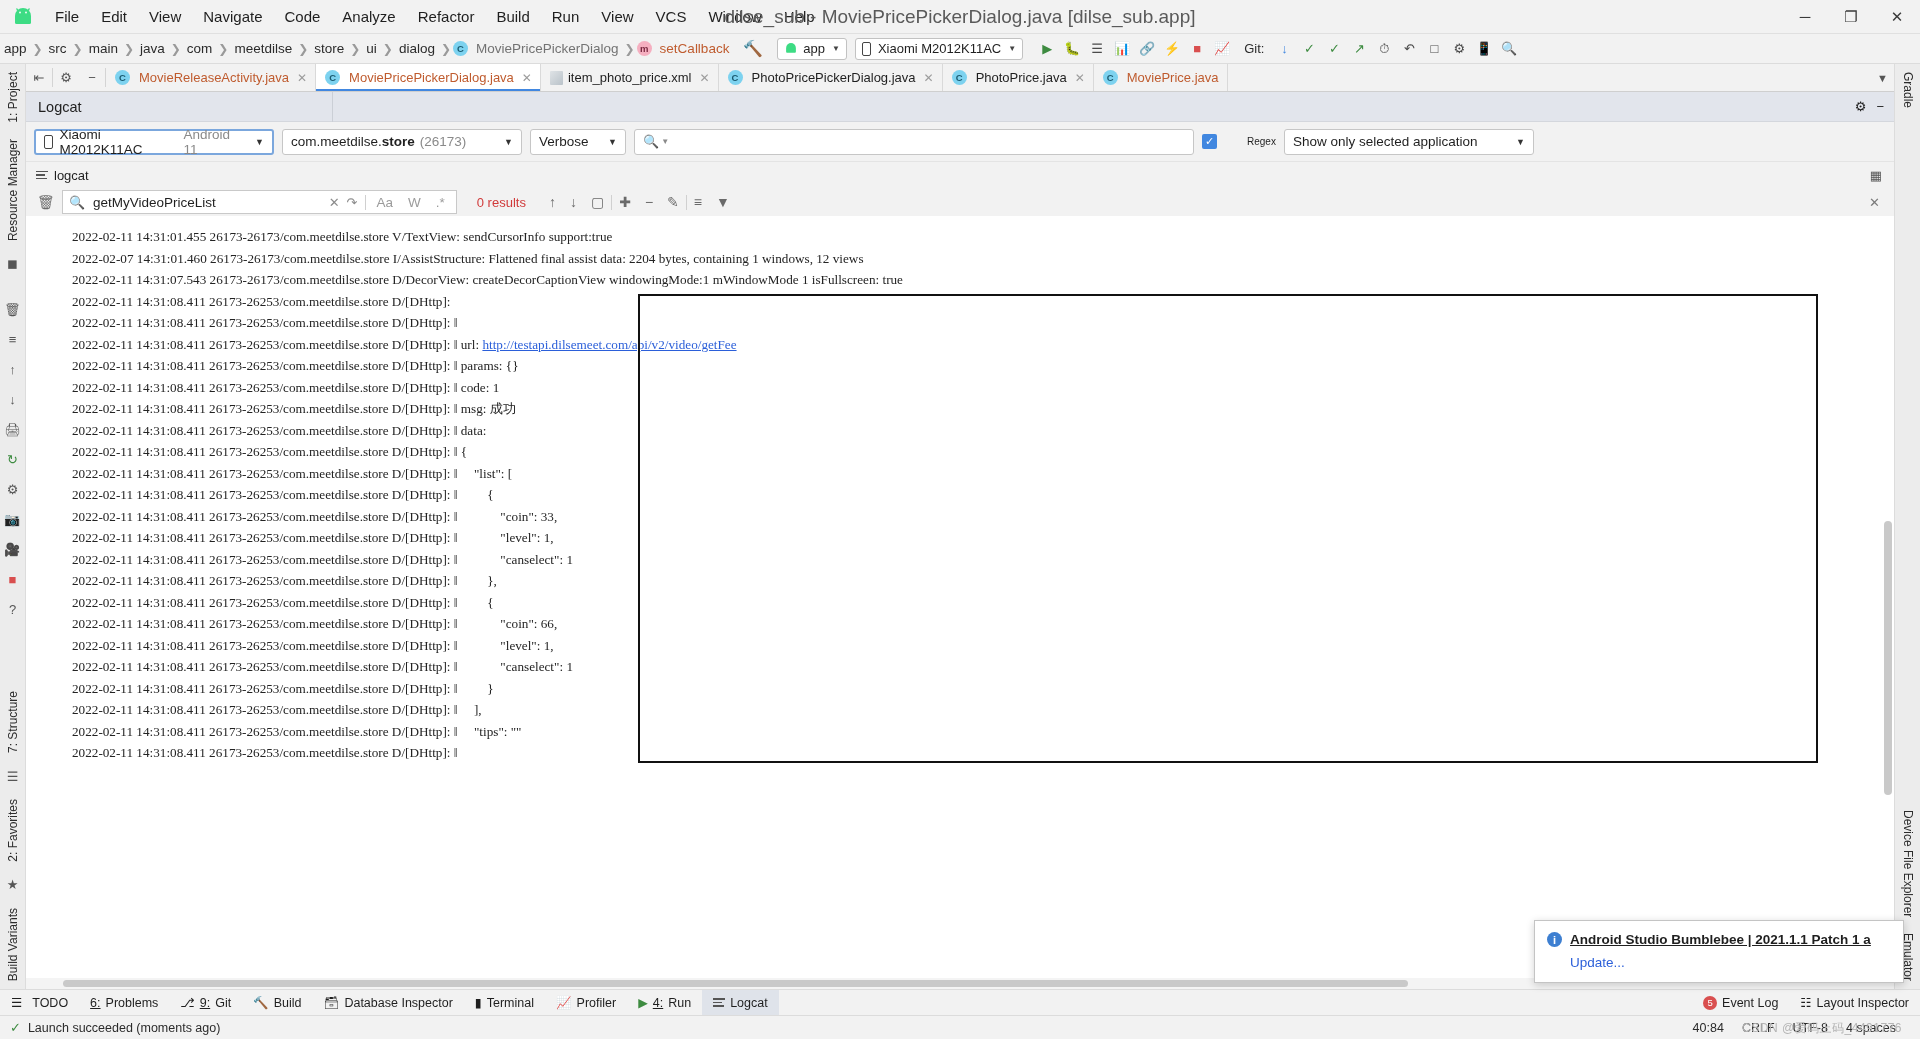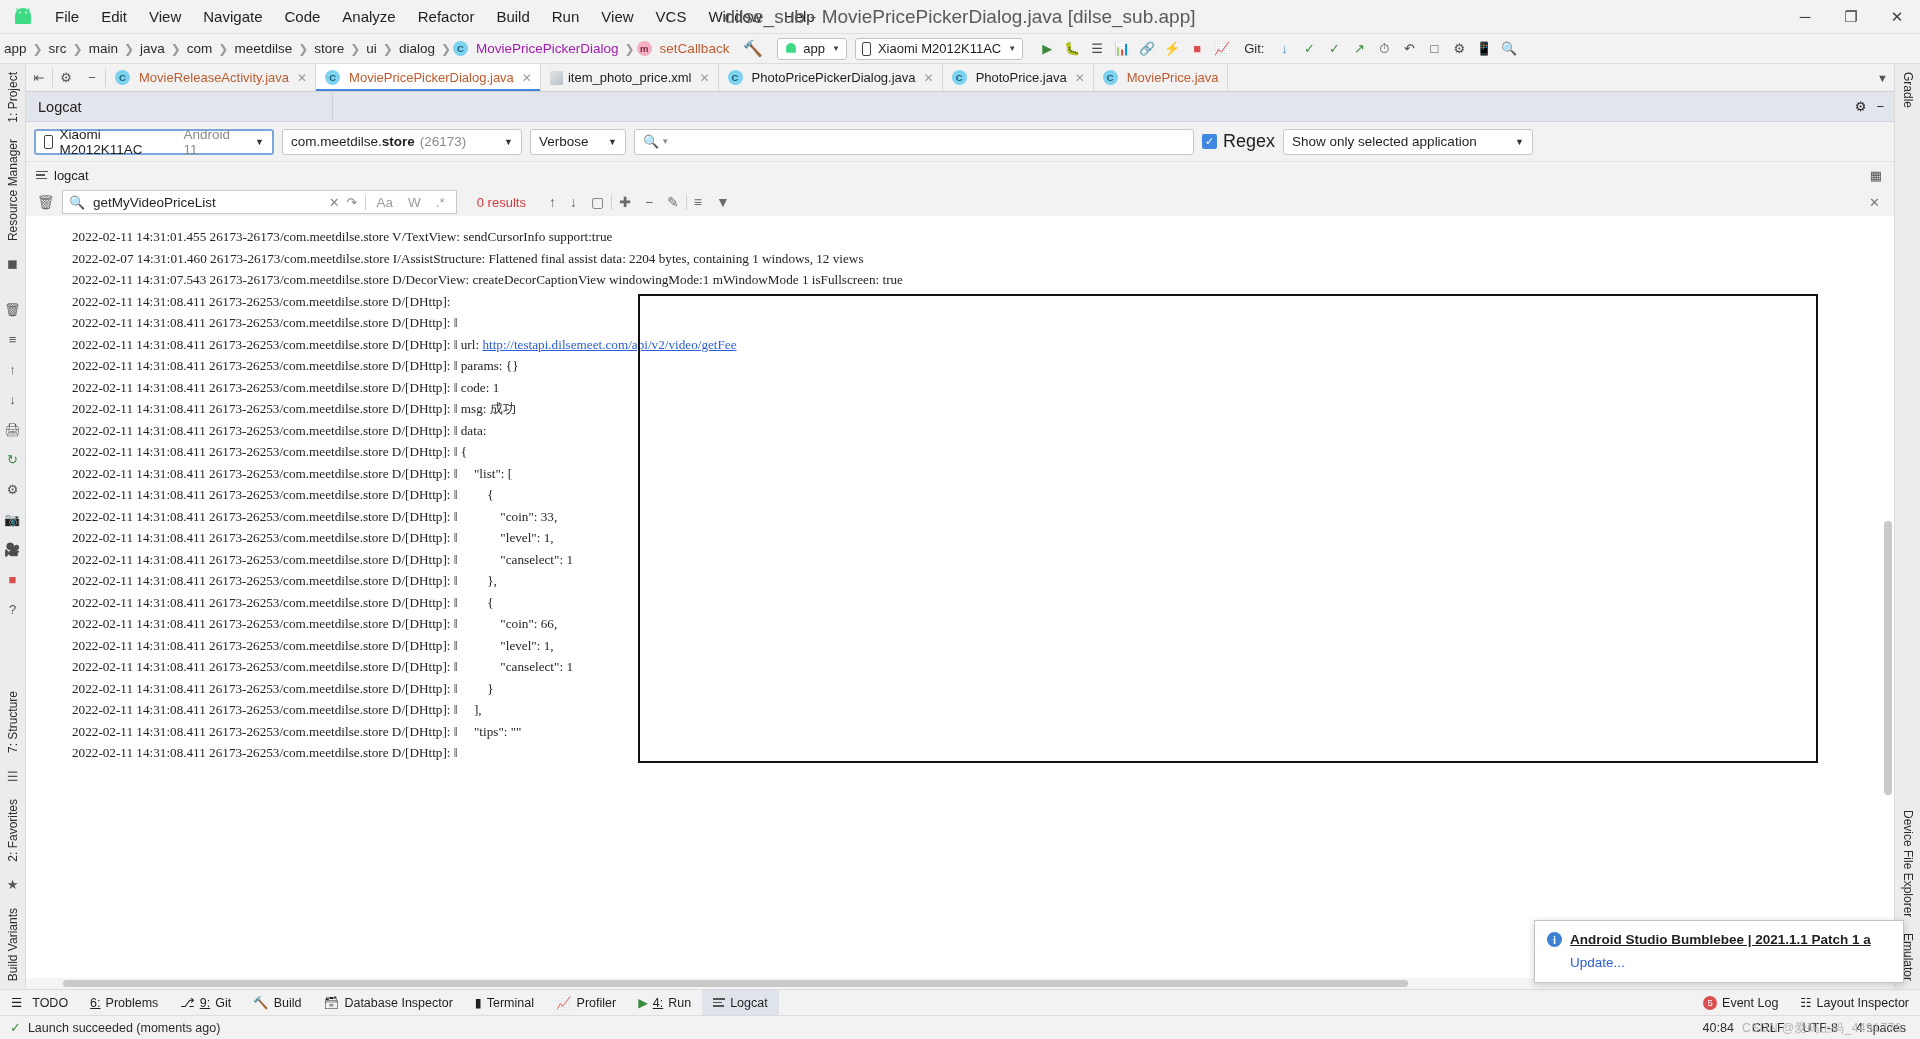--- a/index.html
+++ b/index.html
@@ -22,21 +22,21 @@
               color:#5a5a5a; pointer-events:none; }
   .winbtns { margin-left:auto; display:flex; align-items:center; height:100%; }
   .wbtn { width:46px; height:34px; display:flex; align-items:center; justify-content:center;
           font-size:15px; color:#3a3a3a; }
 
   
   .navbar { height:30px; background:#f2f2f2; display:flex; align-items:center;
             border-bottom:1px solid #dcdcdc; flex:0 0 30px; padding-left:0px; overflow:hidden; }
   .crumbs { display:flex; align-items:center; font-size:13.5px; white-space:nowrap; }
   .crumb { color:#2b2b2b; padding:0 4px; }
-  .crumb.file { color:#a21caf; }
+  .crumb.file { color:#737373; }
   .crumb.method { color:#bf5b2e; }
   .sep { color:#9a9a9a; font-size:12px; padding:0 2px; }
   .cbadge { width:15px; height:15px; border-radius:50%; display:inline-flex;
             align-items:center; justify-content:center; font-size:9.5px; color:#fff;
             margin-right:4px; font-weight:bold; }
   .cbadge.c { background:#7dd2ef; color:#1a5a70; }
   .cbadge.m { background:#f5afc0; color:#7a2840; }
   .hammer { color:#3d8b40; font-size:16px; padding:0 10px; }
   .combo { height:22px; border:1px solid #c2c2c2; background:#fff; border-radius:3px;
            display:flex; align-items:center; padding:0 6px; margin:0 4px; font-size:13px;
@@ -99,21 +99,21 @@
   .fcombo.focus { border:2px solid #7ba7dd; }
   .fcombo .arrow { margin-left:auto; padding-left:12px; font-size:9px; color:#333; }
   .phoneicon { width:9px; height:14px; border:1.3px solid #444; border-radius:2px;
                display:inline-block; margin-right:7px; }
   .searchbox { flex:1; height:26px; background:#fff; border:1px solid #c6c6c6;
                border-radius:3px; display:flex; align-items:center; padding:0 8px; }
   .magn { color:#8a8a8a; font-size:13px; }
   .chk { width:15px; height:15px; background:#4187e0; border-radius:2px;
          display:inline-flex; align-items:center; justify-content:center; color:#fff;
          font-size:11px; margin-right:6px; }
-  .regexlbl { font-size:18px; }
+  .regexlbl { font-size:10px;margin-left:24px; }
 
   
   .lcsub { height:26px; background:#f2f2f2; display:flex; align-items:center;
            padding-left:10px; flex:0 0 26px; }
   .lcsub .lbl { font-size:13px; margin-left:6px; }
   .hamb { display:inline-block; width:12px; }
   .hamb i { display:block; height:1.5px; background:#555; margin:2px 0; }
   .hamb i:nth-child(1){width:12px} .hamb i:nth-child(2){width:9px} .hamb i:nth-child(3){width:11px}
   .lcsub .right { margin-left:auto; padding-right:12px; color:#555; }
 
@@ -159,21 +159,21 @@
   .btmbar .right { margin-left:auto; display:flex; align-items:center; }
   .bdot { width:14px; height:14px; border-radius:50%; background:#d94f4f; color:#fff;
           font-size:9.5px; display:inline-flex; align-items:center; justify-content:center; }
 
   
   .statusbar { height:24px; background:#f2f2f2; border-top:1px solid #dcdcdc;
                display:flex; align-items:center; flex:0 0 24px; font-size:12.5px;
                color:#2b2b2b; position:relative; }
   .statusbar .left { display:flex; align-items:center; gap:7px; padding-left:10px; }
   .statusbar .right { margin-left:auto; display:flex; align-items:center; gap:18px;
-                      padding-right:14px; }
+                      padding-right:24px; }
   .greenck { color:#3d8b40; font-size:13px; }
 
   
   .balloon { position:absolute; right:16px; bottom:56px; width:370px; background:#fff;
              border:1px solid #c4c4c4; box-shadow:0 2px 8px rgba(0,0,0,.18);
              padding:10px 12px 12px 12px; }
   .balloon .row1 { display:flex; align-items:flex-start; gap:8px; }
   .balloon .info { width:15px; height:15px; border-radius:50%; background:#3d7fd1;
                    color:#fff; font-size:11px; display:flex; align-items:center;
                    justify-content:center; font-weight:bold; flex:0 0 15px; margin-top:1px; }

